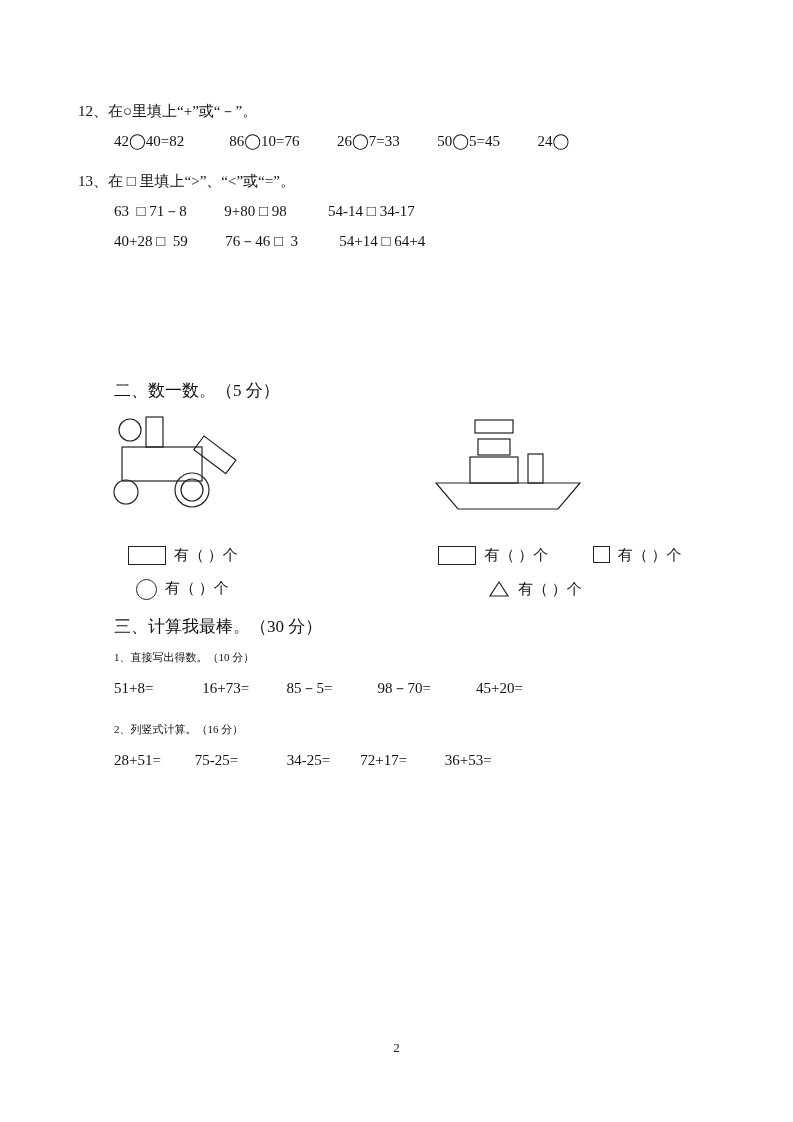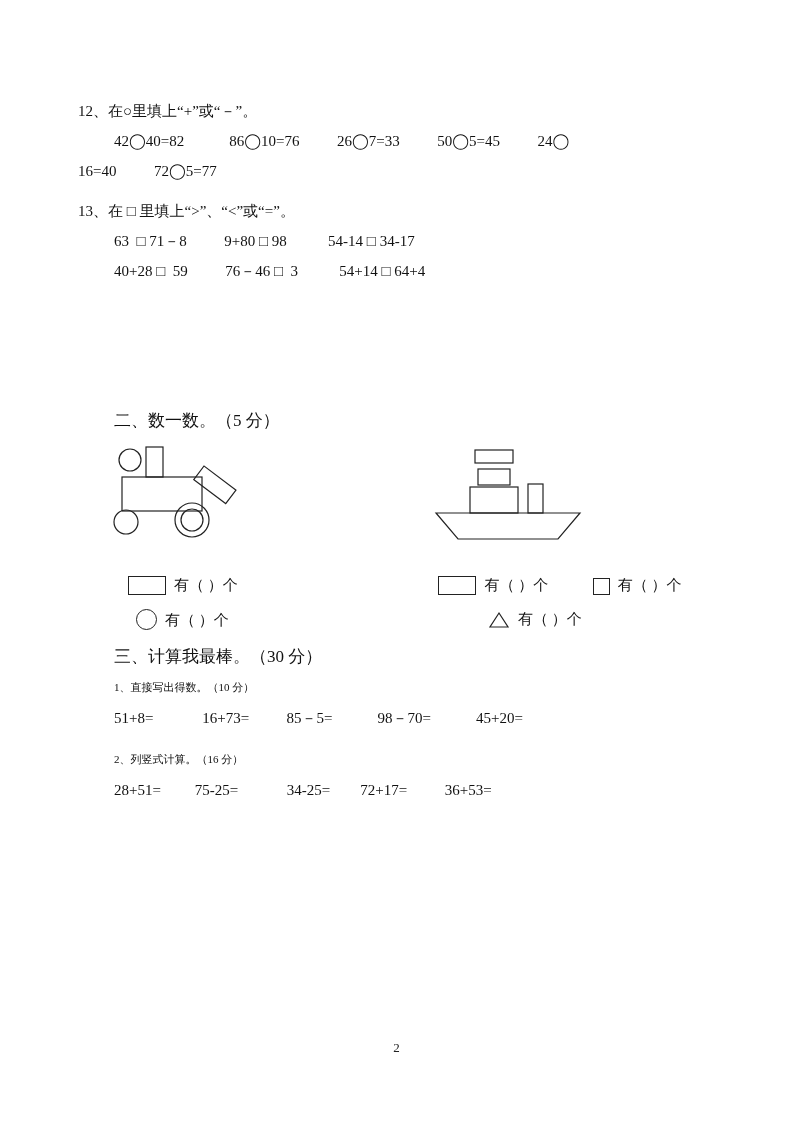--- a/index.html
+++ b/index.html
@@ -66,21 +66,21 @@
     margin-top: 4px;
   }
   .count-row {
     display: flex;
     align-items: center;
     height: 34px;
     font-size: 15px;
   }
   .cell {
     display: flex;
-    align-items: flex-end;
+    align-items: flex-start;
     margin-top: 25px;
   }
   .cell.c1 { width: 300px; padding-left: 14px; }
   .cell.c2 { width: 185px; padding-left: 60px;}
   .cell.c3 { width: 150px; }
   .shape-rect {
     display: inline-block;
     width: 36px;
     height: 17px;
     border: 1px solid #222;
@@ -118,21 +118,20 @@
   }
 </style>
 </head>
 <body>
 
 <div class="page">
   <div class="content">
 
     <div class="q-line">12、在○里填上“+”或“－”。</div>
     <div class="q-line indent">42◯40=82            86◯10=76          26◯7=33          50◯5=45          24◯</div>
-    <div class="q-line">16=40          72◯5=77</div>
 
     <div class="row-gap"></div>
 
     <div class="q-line">13、在 □ 里填上“&gt;”、“&lt;”或“=”。</div>
     <div class="q-line indent">63  □ 71－8          9+80 □ 98           54-14 □ 34-17</div>
     <div class="q-line indent">40+28 □  59          76－46 □  3           54+14 □ 64+4</div>
 
     <div class="spacer-big"></div>
 
     <div class="section-title">二、数一数。（5 分）</div>

